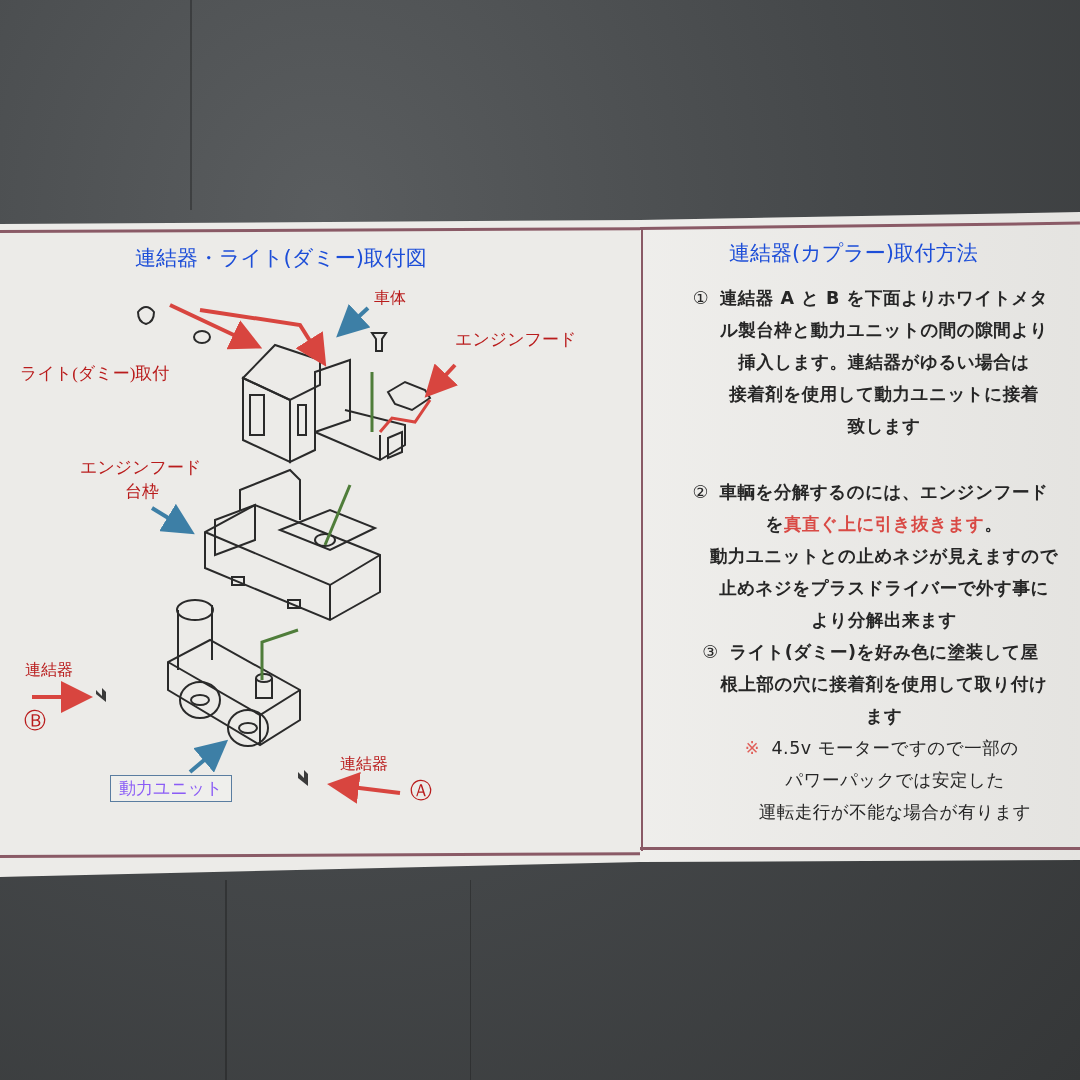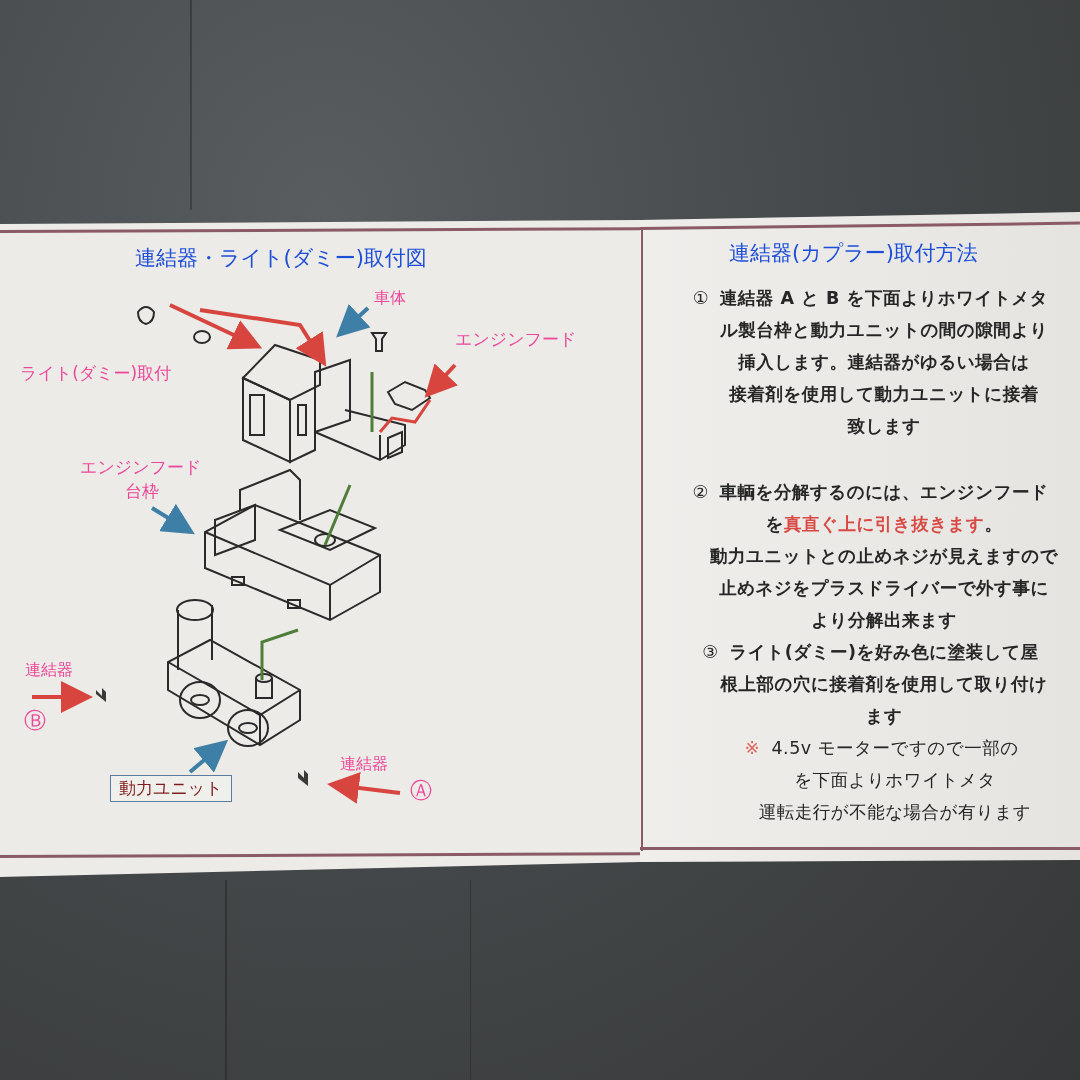--- a/index.html
+++ b/index.html
@@ -16,32 +16,32 @@
     box-shadow: 0 6px 18px rgba(0,0,0,0.5);
   }
   .paper-right-shade {
     position:absolute; left:640px; top:0; width:440px; height:665px;
     background:linear-gradient(90deg, rgba(255,255,255,0.15), rgba(0,0,0,0.03));
   }
   .rule { position:absolute; background:#8a5a66; }
   .title {
     position:absolute; color:#1d4ed8; font-size:21px; white-space:nowrap;
   }
-  .label { position:absolute; color:#ec4899; font-size:17px; white-space:nowrap; }
+  .label { position:absolute; color:#b91c1c; font-size:17px; white-space:nowrap;font-family:Liberation Serif, serif; }
   .steps { position:absolute; left:650px; top:282px; width:430px; }
   .step-line { font-size:17.5px; color:#262626; line-height:32px; white-space:nowrap; font-weight:bold; letter-spacing:0.5px;text-align:center; }
   .num { display:inline-block; width:38px; font-weight:normal; }
   .indent { padding-left:38px; }
   .red { color:#d94a45; }
   .note-mark { display:inline-block; width:38px; color:#e0605a; padding-left:22px; box-sizing:content-box; }
   .note-line { padding-left:60px; font-weight:normal; }
   svg { position:absolute; left:0; top:0; }
   .unit-box {
     position:absolute; left:110px; top:775px; border:1.5px solid #5a7da0;
-    padding:1px 8px; font-size:17px; color:#7f1d1d; background:#efefec;
+    padding:1px 8px; font-size:17px; color:#8b5cf6; background:#efefec;
   }
 </style>
 </head>
 <body>
 
 <div class="crack" style="left:190px;top:0;width:2px;height:210px;"></div>
 <div class="crack" style="left:225px;top:880px;width:2px;height:200px;"></div>
 <div class="crack" style="left:470px;top:880px;width:1px;height:200px;"></div>
 
 <div class="paper">
@@ -161,16 +161,16 @@
     <div class="step-line indent">止めネジをプラスドライバーで外す事に</div>
     <div class="step-line indent">より分解出来ます</div>
   </div>
   <div>
     <div class="step-line"><span class="num">③</span><span>ライト(ダミー)を好み色に塗装して屋</span></div>
     <div class="step-line indent">根上部の穴に接着剤を使用して取り付け</div>
     <div class="step-line indent">ます</div>
   </div>
   <div>
     <div class="step-line" style="font-weight:normal"><span class="note-mark">※</span><span>4.5v モーターですので一部の</span></div>
-    <div class="step-line note-line">を下面よりホワイトメタ</div>
+    <div class="step-line note-line">パワーパックでは安定した</div>
     <div class="step-line note-line">運転走行が不能な場合が有ります</div>
   </div>
 </div>
 
 </body></html>

